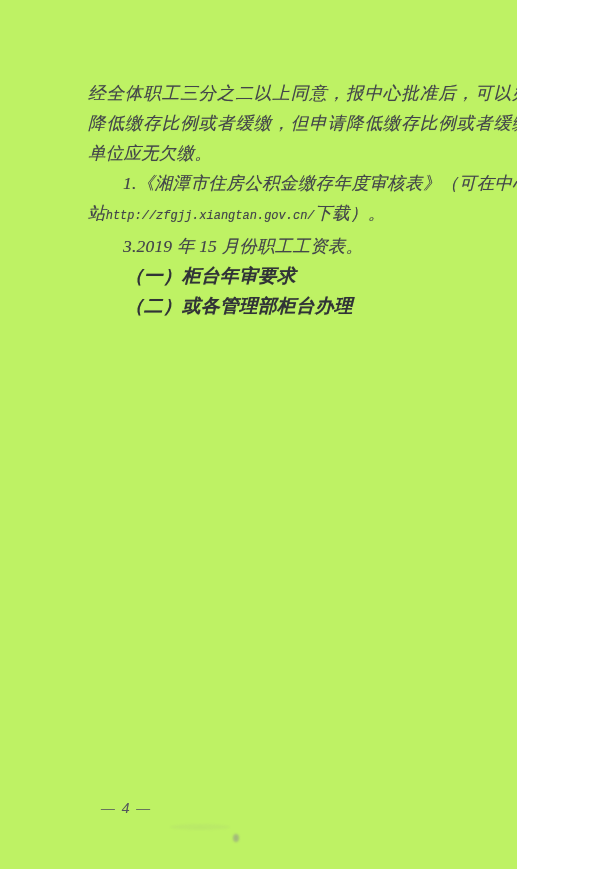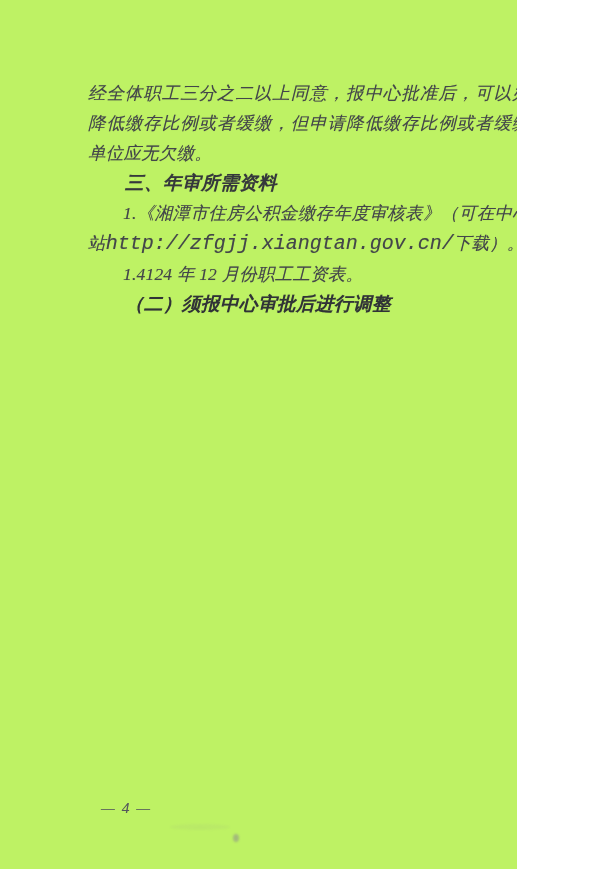--- a/index.html
+++ b/index.html
@@ -45,21 +45,21 @@
     letter-spacing: 0.5px;
   }
   .text-block p.h-kai {
     font-weight: bold;
     font-size: 18.5px;
     color: #303336;
     letter-spacing: 0.5px;
   }
   .mono {
     font-family: "Liberation Mono", "DejaVu Sans Mono", monospace;
-    font-size: 20px;
+    font-size: 12px;
     letter-spacing: 0;
   }
   .footer {
     position: absolute;
     left: 101px;
     top: 799px;
     font-size: 15.5px;
     letter-spacing: 1.5px;
     color: #55585c;
     text-shadow: 0 0 0.6px rgba(85, 88, 92, 0.4);
@@ -72,21 +72,21 @@
   }
   .speck-1 { left: 233px; top: 834px; width: 6px; height: 8px; opacity: 0.55; }
   .speck-2 { left: 170px; top: 824px; width: 60px; height: 6px; opacity: 0.08; }
 </style>
 </head>
 <body>
 
 <div class="page">
   <div class="text-block">
     <p class="cont">经全体职工三分之二以上同意，报中心批准后，可以办理降低缴存比例或者缓缴，但申请降低缴存比例或者缓缴时单位应无欠缴。</p>
-    <p class="h-sans">三、年审所需资料</p>
     <p><span>1.《湘潭市住房公积金缴存年度审核表》（可在中心网站</span><span class="mono">http://zfgjj.xiangtan.gov.cn/</span><span>下载）。</span></p>
-    <p>1.4124 年 12 月份职工工资表。</p>
-    <p class="h-kai">（二）须报中心审批后进行调整</p>
+    <p>3.2019 年 15 月份职工工资表。</p>
+    <p class="h-kai">（一）柜台年审要求</p>
+    <p class="h-kai">（二）或各管理部柜台办理</p>
   </div>
   <div class="footer">— 4 —</div>
   <div class="speck speck-1"></div>
   <div class="speck speck-2"></div>
 </div>
 
 </body></html>

